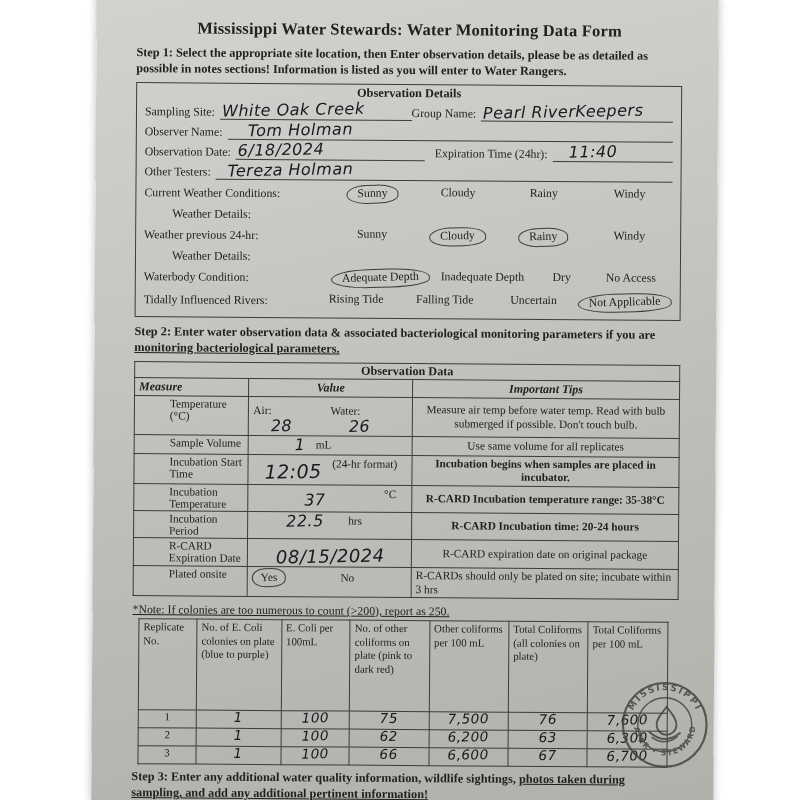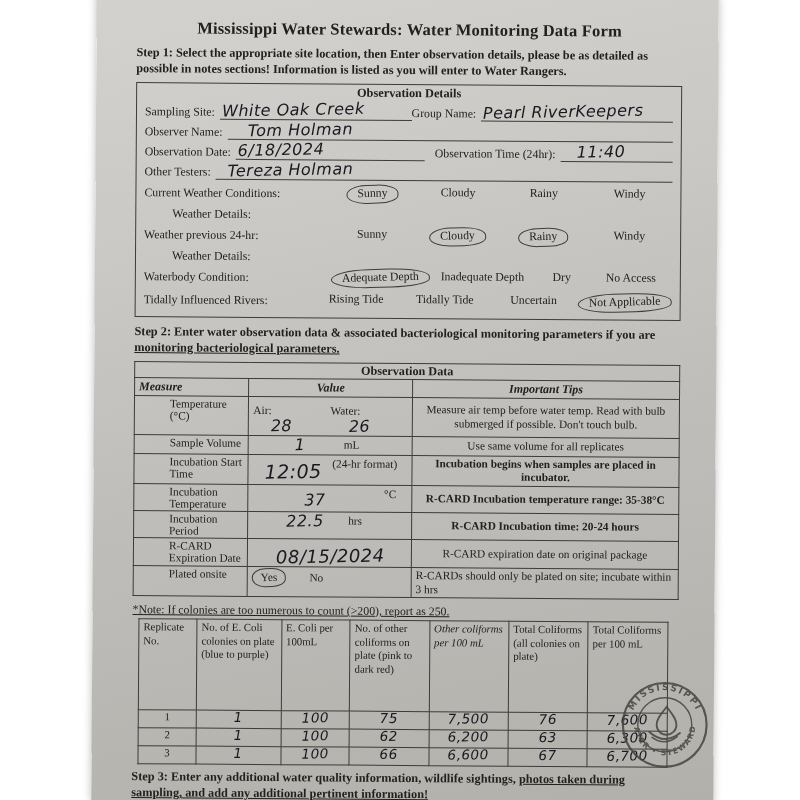--- a/index.html
+++ b/index.html
@@ -49,21 +49,21 @@
   .odata .var{width:21%;padding-left:35px;}
   .odata .val{width:30%;}
   .odata .tip{width:49%;text-align:center;vertical-align:middle;line-height:1.2;}
   .tipb{font-weight:bold;}
   .tempwrap{display:flex;}
   .tcol{flex:1;margin-top:6px;}
   .tcol .hw{margin:2px 0 0 18px;font-size:16px;}
   .valline{display:flex;align-items:flex-start;gap:10px;}
   .unit{padding-top:1px;}
   .plated .circ{padding:2px 8px 3px;}
-  .plated .no{margin-left:20px;}
+  .plated .no{margin-left:51px;}
   .note{font-size:11.8px;margin:6px 0 1px;}
   
   .rep{width:97%;margin-left:6px;font-size:10.8px;}
   .rep td{line-height:1.25;}
   .rep .hd{vertical-align:top;height:88px;}
   .rep .dc{text-align:center;height:17px;padding:0 2px;}
   .rep .hw{font-size:13.5px;}
   
   .footer{display:flex;gap:12px;margin-top:8px;padding-right:96px;align-items:flex-start;}
   .decl{font-weight:bold;font-size:12.6px;line-height:1.3;}
@@ -89,21 +89,21 @@
       </div>
 
       <div class="frow">
         <span class="lbl">Observer Name:</span>
         <span class="fill"><span class="hw big" style="margin-left:18px;">Tom Holman</span></span>
       </div>
 
       <div class="frow">
         <span class="lbl">Observation Date:</span>
         <span class="fill short"><span class="hw big">6/18/2024</span></span>
-        <span class="lbl" style="margin-left:10px;">Observation Time (24hr):</span>
+        <span class="lbl" style="margin-left:10px;">Expiration Time (24hr):</span>
         <span class="fill"><span class="hw big" style="margin-left:14px;">11:40</span></span>
       </div>
 
       <div class="frow">
         <span class="lbl">Other Testers:</span>
         <span class="fill"><span class="hw big" style="margin-left:10px;">Tereza Holman</span></span>
       </div>
 
       <div class="wrow">
         <span class="wlabel">Current Weather Conditions:</span>
@@ -140,21 +140,21 @@
           <span class="opt">Inadequate Depth</span>
           <span class="opt" style="flex:.55;">Dry</span>
           <span class="opt" style="flex:.8;">No Access</span>
         </span>
       </div>
 
       <div class="wrow">
         <span class="wlabel" style="flex-basis:168px;">Tidally Influenced Rivers:</span>
         <span class="opts">
           <span class="opt">Rising Tide</span>
-          <span class="opt">Tidally Tide</span>
+          <span class="opt">Falling Tide</span>
           <span class="opt">Uncertain</span>
           <span class="opt"><span class="circ">Not Applicable</span></span>
         </span>
       </div>
     </div>
 
     <div class="step"><span>Step 2: Enter water observation data &amp; associated bacteriological monitoring parameters if you are </span><span class="u">monitoring bacteriological parameters.</span></div>
 
     <table class="odata">
       <tbody>
@@ -180,21 +180,21 @@
             </div>
           </div>
         </td>
         <td class="tip">Measure air temp before water temp. Read with bulb submerged if possible. Don't touch bulb.</td>
       </tr>
       <tr>
         <td class="var">Sample Volume</td>
         <td class="val">
           <div class="valline">
                 <span class="hw big" style="margin-left:42px;">1</span>
-                <span class="unit" style="margin-left:28px;">mL</span>
+                <span class="unit" style="">mL</span>
               </div>
         </td>
         <td class="tip">Use same volume for all replicates</td>
       </tr>
       <tr>
         <td class="var">Incubation Start Time</td>
         <td class="val">
           <div class="valline">
                 <span class="hw" style="font-size:19px;margin:6px 0 0 12px;">12:05</span>
                 <span class="unit">(24-hr format)</span>
@@ -242,21 +242,21 @@
 
     <div class="note u">*Note: If colonies are too numerous to count (&gt;200), report as 250.</div>
 
     <table class="rep">
       <tbody>
           <tr>
         <td class="hd" style="width:11%;margin-left:45px;">Replicate No.</td>
         <td class="hd" style="width:16%;">No. of E. Coli colonies on plate (blue to purple)</td>
         <td class="hd" style="width:13%;">E. Coli per 100mL</td>
         <td class="hd" style="width:15%;border-radius:30px;">No. of other coliforms on plate (pink to dark red)</td>
-        <td class="hd" style="width:15%;font-style:italic;">Other coliforms per 100 mL</td>
+        <td class="hd" style="width:15%;">Other coliforms per 100 mL</td>
         <td class="hd" style="width:15%;">Total Coliforms (all colonies on plate)</td>
         <td class="hd" style="width:15%;">Total Coliforms per 100 mL</td>
       </tr>
       <tr>
         <td class="dc">1</td>
         <td class="dc"><span class="hw">1</span></td>
         <td class="dc"><span class="hw">100</span></td>
         <td class="dc"><span class="hw">75</span></td>
         <td class="dc"><span class="hw">7,500</span></td>
         <td class="dc"><span class="hw">76</span></td>

